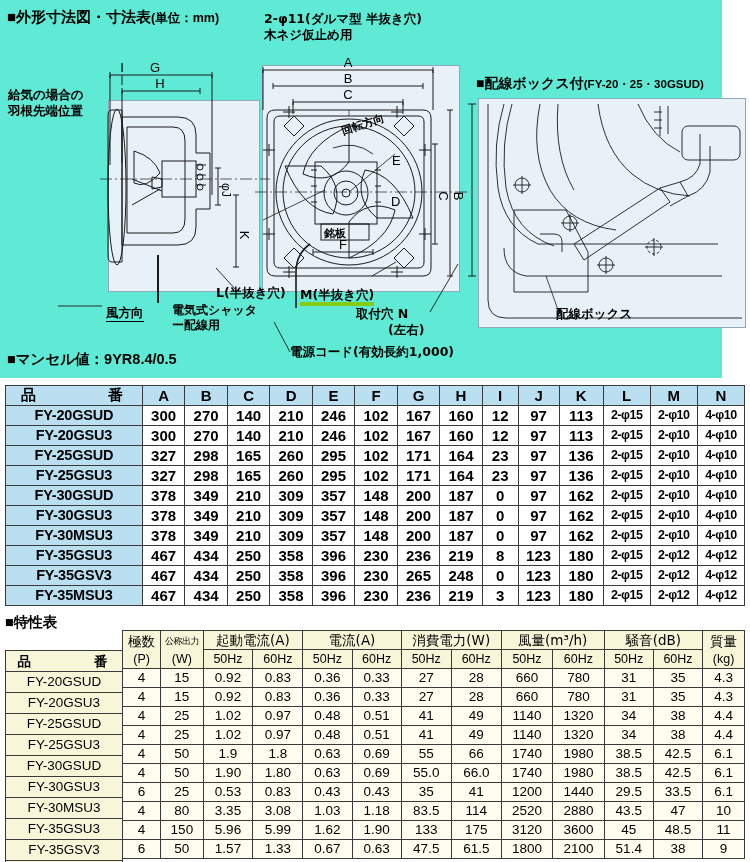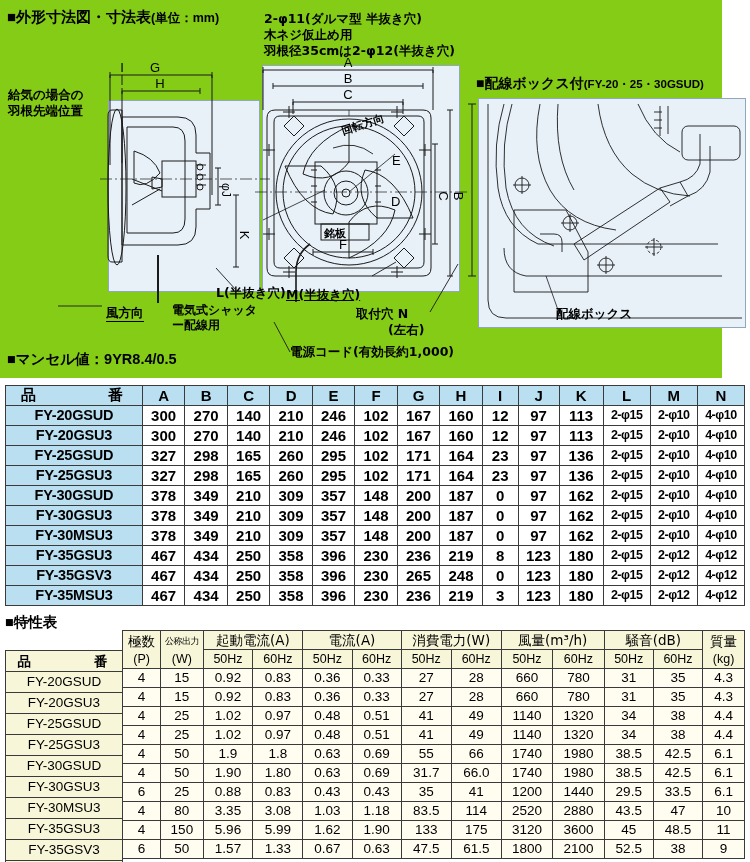--- a/index.html
+++ b/index.html
@@ -13,21 +13,21 @@
   .page{position:relative;width:750px;height:862px;}
 
   
   .sec-head{
     font-size:14.5px;font-weight:bold;letter-spacing:0px;white-space:nowrap;
   }
 
   
   .diagram{
     position:absolute;left:0;top:0;width:722px;height:378px;
-    background:#84cc16;
+    background:#5eead4;
   }
   .dg-panel{
     position:absolute;background:#e8f1f8;border:1px solid #8fa8bd;
   }
   .dlabel{position:absolute;font-size:12.5px;font-weight:bold;white-space:nowrap;line-height:14px;}
   .dlabel.jp{font-family:"DejaVu Sans","Liberation Sans",sans-serif;}
 
   
   table{border-collapse:collapse;}
   .tbl1{
@@ -92,21 +92,20 @@
 <div class="page">
 
   <div class="diagram">
 
     <div class="dlabel" style="left:7px;top:10px;font-size:15px;">
       <span>■外形寸法図・寸法表</span><span class="unit" style="font-size:12.5px;">(単位：mm)</span>
     </div>
 
     <div class="dlabel jp" style="left:264px;top:12px;font-size:12.5px;">2-φ11(ダルマ型 半抜き穴)</div>
     <div class="dlabel jp" style="left:264px;top:28px;font-size:12.5px;">木ネジ仮止め用</div>
-    <div class="dlabel jp" style="left:264px;top:44px;font-size:12.5px;">羽根径35cmは2-φ12(半抜き穴)</div>
 
     <div class="dlabel" style="left:476px;top:76px;font-size:14px;">
       <span>■配線ボックス付</span><span style="font-size:11.5px;">(FY-20・25・30GSUD)</span>
     </div>
 
     <div class="dlabel jp" style="left:8px;top:88px;font-size:12.5px;">給気の場合の</div>
     <div class="dlabel jp" style="left:8px;top:104px;font-size:12.5px;">羽根先端位置</div>
 
     <div class="dg-panel" style="left:108px;top:100px;width:150px;height:190px;"></div>
 
@@ -278,21 +277,21 @@
         <path d="M4,4 l8,0 M4,176 l8,0"></path>
       </g>
     </svg>
 
     <div class="dlabel jp" style="left:106px;top:306px;font-size:12.5px;border-bottom:1px solid #000;padding-bottom:1px;"><span>風方向</span></div>
 
     <div class="dlabel jp" style="left:172px;top:286px;font-size:12.5px;margin-left:44px;">L(半抜き穴)</div>
     <div class="dlabel jp" style="left:172px;top:303px;font-size:12px;">電気式シャッタ</div>
     <div class="dlabel jp" style="left:172px;top:318px;font-size:12px;">ー配線用</div>
 
-    <div class="dlabel jp" style="left:286px;top:288px;font-size:12.5px;border-bottom:7px solid #84cc16;text-decoration:underline;">M(半抜き穴)</div>
+    <div class="dlabel jp" style="left:300px;top:288px;font-size:12.5px;border-bottom:4px solid #84cc16;">M(半抜き穴)</div>
 
     <div class="dlabel jp" style="left:356px;top:307px;font-size:12.5px;">取付穴 N</div>
     <div class="dlabel jp" style="left:388px;top:323px;font-size:12.5px;">(左右)</div>
 
     <div class="dlabel jp" style="left:290px;top:345px;font-size:12.5px;">電源コード(有効長約1,000)</div>
 
     <svg style="position:absolute;left:0;top:250px;" width="500" height="115" viewBox="0 0 500 115">
       <g stroke="#1a1a1a" stroke-width="0.9" fill="none">
         <path d="M58,56 l44,0"></path>
         <path d="M236,40 l-20,-22"></path>
@@ -652,32 +651,32 @@
           <td class="val">42.5</td>
           <td class="val">6.1</td>
         </tr>
         <tr>
           <td class="val">4</td>
           <td class="val">50</td>
           <td class="val">1.90</td>
           <td class="val">1.80</td>
           <td class="val">0.63</td>
           <td class="val">0.69</td>
-          <td class="val">31.7</td>
+          <td class="val">55.0</td>
           <td class="val">66.0</td>
           <td class="val">1740</td>
           <td class="val">1980</td>
           <td class="val">38.5</td>
           <td class="val">42.5</td>
           <td class="val">6.1</td>
         </tr>
         <tr>
           <td class="val">6</td>
           <td class="val">25</td>
-          <td class="val">0.88</td>
+          <td class="val">0.53</td>
           <td class="val">0.83</td>
           <td class="val">0.43</td>
           <td class="val">0.43</td>
           <td class="val">35</td>
           <td class="val">41</td>
           <td class="val">1200</td>
           <td class="val">1440</td>
           <td class="val">29.5</td>
           <td class="val">33.5</td>
           <td class="val">6.1</td>
@@ -716,20 +715,20 @@
           <td class="val">6</td>
           <td class="val">50</td>
           <td class="val">1.57</td>
           <td class="val">1.33</td>
           <td class="val">0.67</td>
           <td class="val">0.63</td>
           <td class="val">47.5</td>
           <td class="val">61.5</td>
           <td class="val">1800</td>
           <td class="val">2100</td>
-          <td class="val">52.5</td>
+          <td class="val">51.4</td>
           <td class="val">38</td>
           <td class="val">9</td>
         </tr>
       </tbody>
   </table>
 
 </div>
 
 </body></html>

